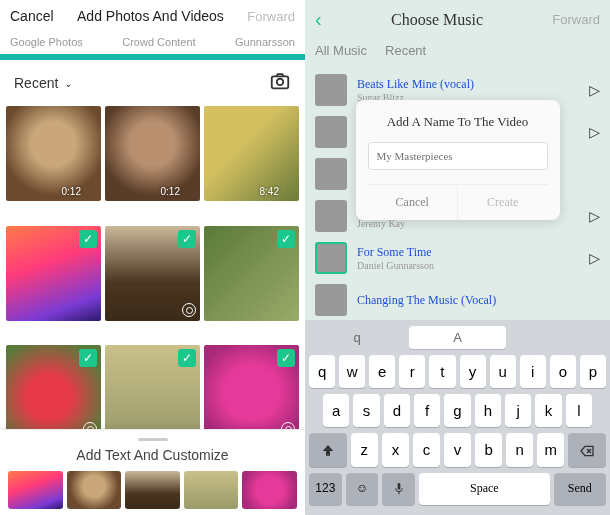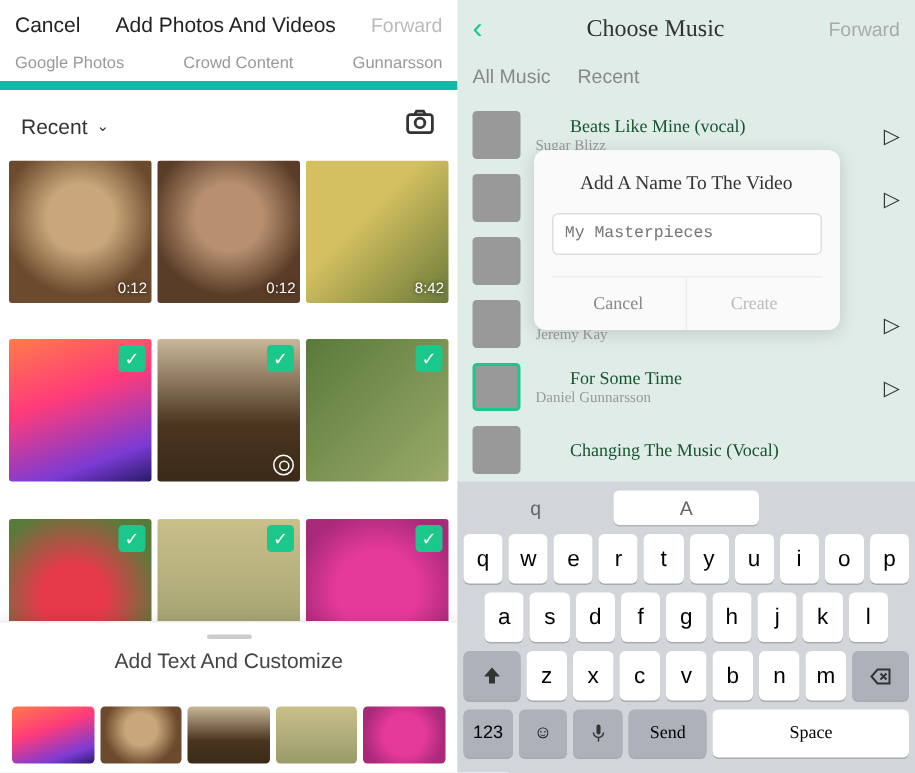--- a/index.html
+++ b/index.html
@@ -16,73 +16,73 @@
 .l-tabs { display: flex; justify-content: space-between; padding: 4px 10px 6px; font-size: 11px; color: #999; border-bottom: 6px solid #14b8a6; }
 .l-tabs span { cursor: pointer; }
 
 .recent-row { display: flex; align-items: center; justify-content: space-between; padding: 10px 14px; }
 .recent-drop { display: flex; align-items: center; gap: 6px; font-size: 14px; color: #333; }
 .recent-drop .chev { font-size: 10px; }
 .camera-icon svg { width: 22px; height: 22px; }
 
 .grid { display: grid; grid-template-columns: repeat(3, 1fr); gap: 4px; padding: 0 6px; flex: 1; overflow: hidden; }
 .thumb { position: relative; width: 100%; aspect-ratio: 1/1; background: #888; border-radius: 2px; overflow: hidden; }
-.thumb .dur { position: absolute; bottom: 4px; right: 3px; color: #fff; font-size: 10px; text-shadow: 0 0 3px rgba(0,0,0,0.7); }
+.thumb .dur { position: absolute; bottom: 4px; right: 20px; color: #fff; font-size: 10px; text-shadow: 0 0 3px rgba(0,0,0,0.7); }
 .thumb .live { position: absolute; bottom: 4px; right: 4px; width: 14px; height: 14px; border: 1.5px solid #fff; border-radius: 50%; }
 .thumb .live::after { content: ''; position: absolute; top: 3px; left: 3px; width: 5px; height: 5px; border: 1px solid #fff; border-radius: 50%; }
 .thumb .check { position: absolute; top: 4px; right: 4px; width: 18px; height: 18px; background: #1cc78c; border-radius: 3px; display: flex; align-items: center; justify-content: center; color: #fff; font-size: 12px; }
 .thumb-row4 { height: 30px; aspect-ratio: auto; }
 
 
 .cat1 { background: radial-gradient(circle at 50% 40%, #c9a77a 30%, #6b4a2e 70%); }
 .cat2 { background: radial-gradient(circle at 50% 40%, #b89070 30%, #5a3d28 70%); }
 .yellow { background: linear-gradient(135deg, #d4c060 40%, #6a7a3a 100%); }
 .ios { background: linear-gradient(160deg, #ff7b4a 0%, #ff3b7a 40%, #7a3bd4 80%, #2a1a6a 100%); }
 .dog { background: linear-gradient(180deg, #c9b89a 0%, #4a3520 60%, #3a2a18 100%); }
 .green { background: linear-gradient(135deg, #5a7a3a 0%, #9aaa6a 100%); }
 .red { background: radial-gradient(circle at 45% 55%, #e63a4a 30%, #5a7a3a 80%); }
 .grass { background: linear-gradient(180deg, #c9c08a 0%, #9a9a6a 100%); }
 .pink { background: radial-gradient(circle at 50% 50%, #e63a9a 40%, #aa2a7a 80%); }
 .pink2 { background: radial-gradient(circle at 40% 40%, #e63a9a 30%, #8a2a6a 80%); }
 
 
 .l-bottom { position: absolute; bottom: 0; left: 0; right: 0; background: #fff; border-top: 1px solid #eee; padding: 8px 6px 6px; box-shadow: 0 -2px 8px rgba(0,0,0,0.08); }
 .l-bottom .handle { width: 30px; height: 3px; background: #ccc; border-radius: 2px; margin: 0 auto 6px; }
-.l-bottom .txt { text-align: center; font-size: 14px; color: #444; margin-bottom: 23px; }
+.l-bottom .txt { text-align: center; font-size: 14px; color: #444; margin-bottom: 8px; }
 .strip { display: flex; gap: 4px; padding: 0 2px; }
 .strip .sth { flex: 1; height: 38px; border-radius: 3px; }
 
 
 .r-header { display: flex; align-items: center; justify-content: space-between; padding: 8px 10px; font-size: 14px; }
 .r-header .back { color: #1cc78c; font-size: 20px; }
 .r-header .title { font-family: Georgia, serif; font-size: 16px; color: #333; }
 .r-header .fwd { color: #aaa; font-size: 13px; }
 .r-tabs { display: flex; gap: 18px; padding: 4px 10px 0; font-size: 13px; color: #888; }
 .r-tabs span { padding-bottom: 6px; }
 .r-tabs .active { color: #1aa880; border-bottom: 2px solid #1aa880; }
 
 .music-list { padding: 10px 10px 0; display: flex; flex-direction: column; gap: 10px; }
 .music-item { display: flex; align-items: center; gap: 10px; }
 .music-item .art { width: 32px; height: 32px; border-radius: 3px; background: #999; flex-shrink: 0; }
 .music-item.selected .art { border: 2px solid #1cc78c; }
 .music-item .info { flex: 1; overflow: hidden; }
-.music-item .name { font-size: 12px; color: #14532d; font-family: Georgia, serif; white-space: nowrap; overflow: hidden; text-overflow: ellipsis; margin-left: 23px; }
+.music-item .name { font-size: 12px; color: #1d4ed8; font-family: Georgia, serif; white-space: nowrap; overflow: hidden; text-overflow: ellipsis; }
 .music-item .artist { font-size: 10px; color: #999; font-family: Georgia, serif; }
 .music-item .play { color: #333; font-size: 14px; }
 .art1 { background: linear-gradient(135deg, #4a6acf, #9a4acf); }
 .art2 { background: #c97a4a; }
 .art3 { background: linear-gradient(180deg, #fff 50%, #333 50%); }
 .art4 { background: #c9906a; }
 .art5 { background: linear-gradient(135deg, #2a8a3a, #6aca5a); }
 .art6 { background: #c9c9c9; }
 
 
 .dialog { position: absolute; top: 100px; left: 50%; transform: translateX(-50%); width: 204px; background: #fafafa; border-radius: 8px; box-shadow: 0 2px 12px rgba(0,0,0,0.15); padding: 14px 12px 0; }
 .dialog .dtitle { text-align: center; font-size: 13px; color: #333; margin-bottom: 12px; font-family: Georgia, serif; }
-.dialog input { width: 100%; padding: 7px 8px; border: 1px solid #ddd; border-radius: 4px; font-size: 11px; color: #bbb; font-family: Liberation Mono, monospace; }
+.dialog input { width: 100%; padding: 7px 8px; border: 1px solid #ddd; border-radius: 4px; font-size: 11px; color: #bbb; font-family: Liberation Serif, serif; }
 .dialog .dbtns { display: flex; margin-top: 14px; border-top: 1px solid #eee; }
 .dialog .dbtns div { flex: 1; text-align: center; padding: 10px 0; font-size: 12px; font-family: Georgia, serif; }
 .dialog .dbtns div:first-child { border-right: 1px solid #eee; color: #888; }
 .dialog .dbtns div:last-child { color: #bbb; }
 
 
 .keyboard { position: absolute; bottom: 0; left: 0; right: 0; background: #d2d5da; padding: 6px 4px 4px; }
 .krow { display: flex; gap: 4px; margin-bottom: 6px; justify-content: center; }
 .key { flex: 1; background: #fff; border-radius: 4px; text-align: center; padding: 8px 0; font-size: 15px; box-shadow: 0 1px 0 rgba(0,0,0,0.2); }
 .key.sugg { background: transparent; box-shadow: none; color: #666; font-size: 13px; padding: 4px 0; }
@@ -278,17 +278,17 @@
             <path d="M12 9l6 6M18 9l-6 6"></path>
           </svg></div>
     </div>
     <div class="krow">
       <div class="key mod">123</div>
       <div class="key mod">☺</div>
       <div class="key mod"><svg viewBox="0 0 24 24" fill="#333">
             <rect x="10" y="3" width="4" height="10" rx="2"></rect>
             <path d="M7 11a5 5 0 0010 0M12 16v4" stroke="#333" stroke-width="1.5" fill="none"></path>
           </svg></div>
+      <div class="key space">Space</div>
       <div class="key send">Send</div>
-      <div class="key space">Space</div>
     </div>
   </div>
 </div>
 
 </body></html>

